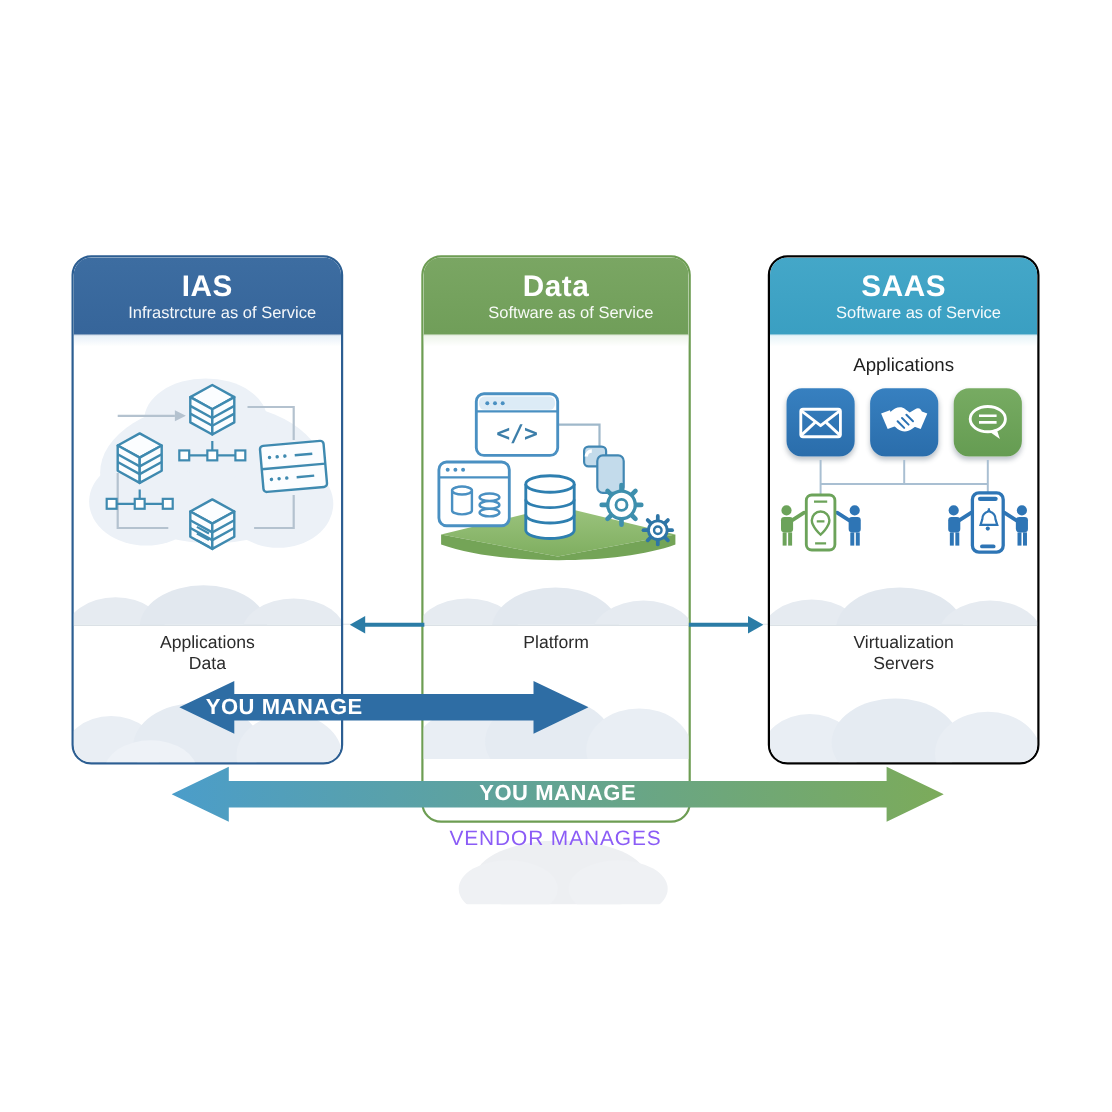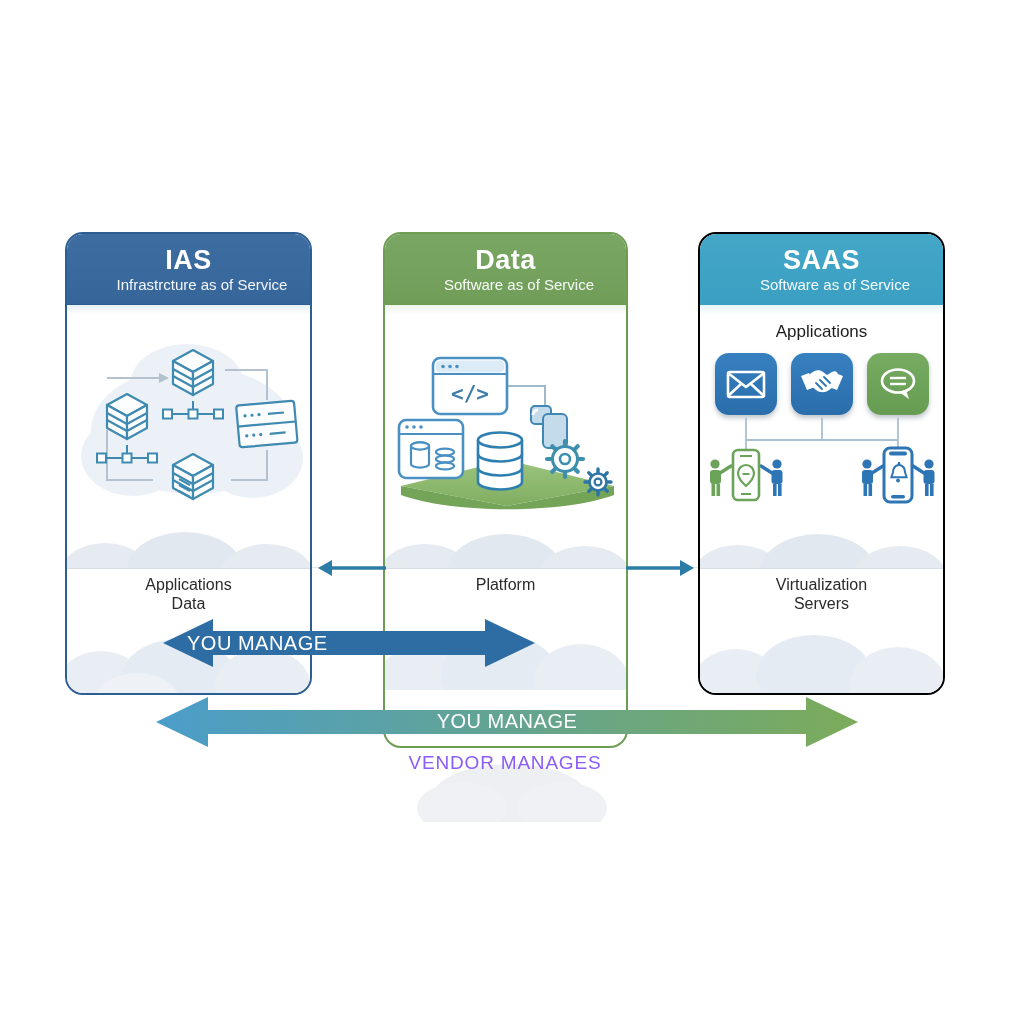--- a/index.html
+++ b/index.html
@@ -45,21 +45,21 @@
   .tiles{position:absolute;left:0;right:0;top:119px;display:flex;justify-content:center;gap:14px;}
   .tile{width:62px;height:62px;border-radius:14px;display:flex;align-items:center;justify-content:center;
     box-shadow:0 3px 5px rgba(40,60,80,.3);}
   .tile-blue{background:linear-gradient(#3780c0,#2a6dab);}
   .tile-green{background:linear-gradient(#77ab62,#659c52);}
 
   
   .arrow-upper{position:absolute;left:163px;top:616px;width:372px;height:54px;z-index:5;}
   .arrow-lower{position:absolute;left:156px;top:694px;width:702px;height:55px;z-index:5;}
   .arrow-label{position:absolute;top:0;bottom:0;display:flex;align-items:center;
-    color:#ffffff;font-weight:normal;font-size:20px;letter-spacing:.5px;white-space:nowrap;}
+    color:#ffffff;font-weight:bold;font-size:20px;letter-spacing:.5px;white-space:nowrap;}
   .arrow-upper .arrow-label{left:24px;}
   .arrow-lower .arrow-label{left:0;right:0;justify-content:center;}
   .exchange{position:absolute;top:557px;width:68px;height:22px;z-index:4;}
   .exchange-left{left:318px;}
   .exchange-right{left:626px;}
 
   .vendor-label{position:absolute;left:305px;top:752px;width:400px;text-align:center;z-index:6;
     font-size:19px;color:#8b5cf6;letter-spacing:.8px;}
   .cloud-under{position:absolute;left:412px;top:750px;width:196px;height:72px;z-index:0;}
 </style>

